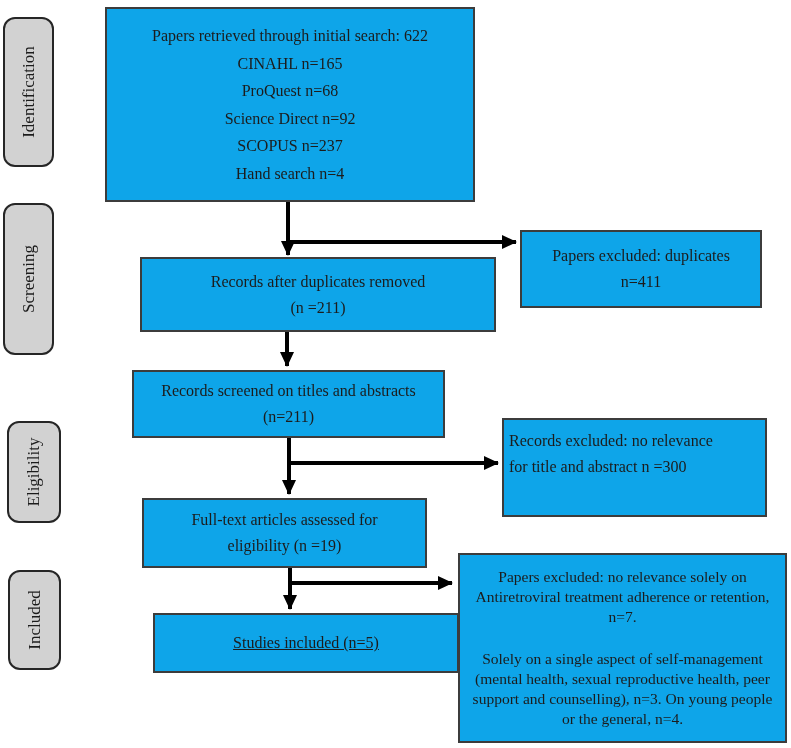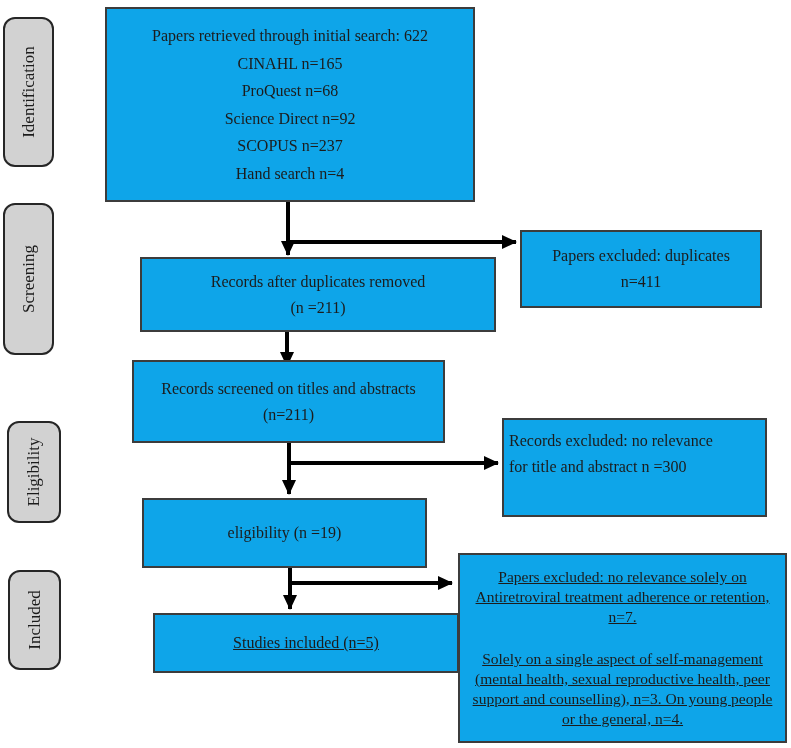--- a/index.html
+++ b/index.html
@@ -48,28 +48,28 @@
     font-size: 17px;
     z-index: 2;
   }
   .stage .rot {
     transform: rotate(-90deg);
     white-space: nowrap;
   }
   #box-initial         { left: 105px; top: 7px;   width: 370px; height: 195px; line-height: 27.5px; }
   #box-dup-removed     { left: 112px; top: 257px; width: 356px; height: 75px; margin-left: 28px;  }
   #box-excl-dup        { left: 520px; top: 230px; width: 242px; height: 78px;  }
-  #box-screened        { left: 132px; top: 360px; width: 313px; height: 83px; font-family: Liberation Serif, serif;  }
+  #box-screened        { left: 132px; top: 370px; width: 313px; height: 68px; font-family: Liberation Serif, serif;  }
   #box-excl-title      { left: 502px; top: 418px; width: 265px; height: 99px;
                          justify-content: flex-start; align-items: flex-start;
                          text-align: left; padding: 8px 12px 0 5px; }
   #box-fulltext        { left: 142px; top: 498px; width: 285px; height: 70px;  }
   #box-included        { left: 153px; top: 613px; width: 306px; height: 60px; text-decoration: underline;  }
   #box-excl-fulltext   { left: 458px; top: 553px; width: 329px; height: 190px;
-                         font-size: 15.5px; line-height: 20px; padding: 16px 8px; text-decoration: underline; }
+                         font-size: 15.5px; line-height: 20px; padding: 16px 8px; }
   #box-excl-fulltext .para2 { margin-top: 22px; }
   #stage-identification { left: 3px; top: 17px;  width: 51px; height: 150px; }
   #stage-screening      { left: 3px; top: 203px; width: 51px; height: 152px; }
   #stage-eligibility    { left: 7px; top: 421px; width: 54px; height: 102px; }
   #stage-included       { left: 8px; top: 570px; width: 53px; height: 100px; }
   .arrow-line {
     stroke: #000000;
     stroke-width: 4;
     fill: none;
   }
@@ -130,20 +130,21 @@
     <div>Records screened on titles and abstracts</div>
     <div>(n=211)</div>
   </div>
 
   <div class="box" id="box-excl-title">
     <div>Records excluded: no relevance</div>
     <div>for title and abstract n =300</div>
   </div>
 
   <div class="box" id="box-fulltext">
+    <div>Full-text articles assessed for</div>
     <div>eligibility (n =19)</div>
   </div>
 
   <div class="box" id="box-included">
     <div>Studies included (n=5)</div>
   </div>
 
   <div class="box" id="box-excl-fulltext">
     <div class="para1">Papers excluded: no relevance solely on Antiretroviral treatment adherence or retention, n=7.</div>
     <div class="para2">Solely on a single aspect of self-management (mental health, sexual reproductive health, peer support and counselling), n=3. On young people or the general, n=4.</div>

